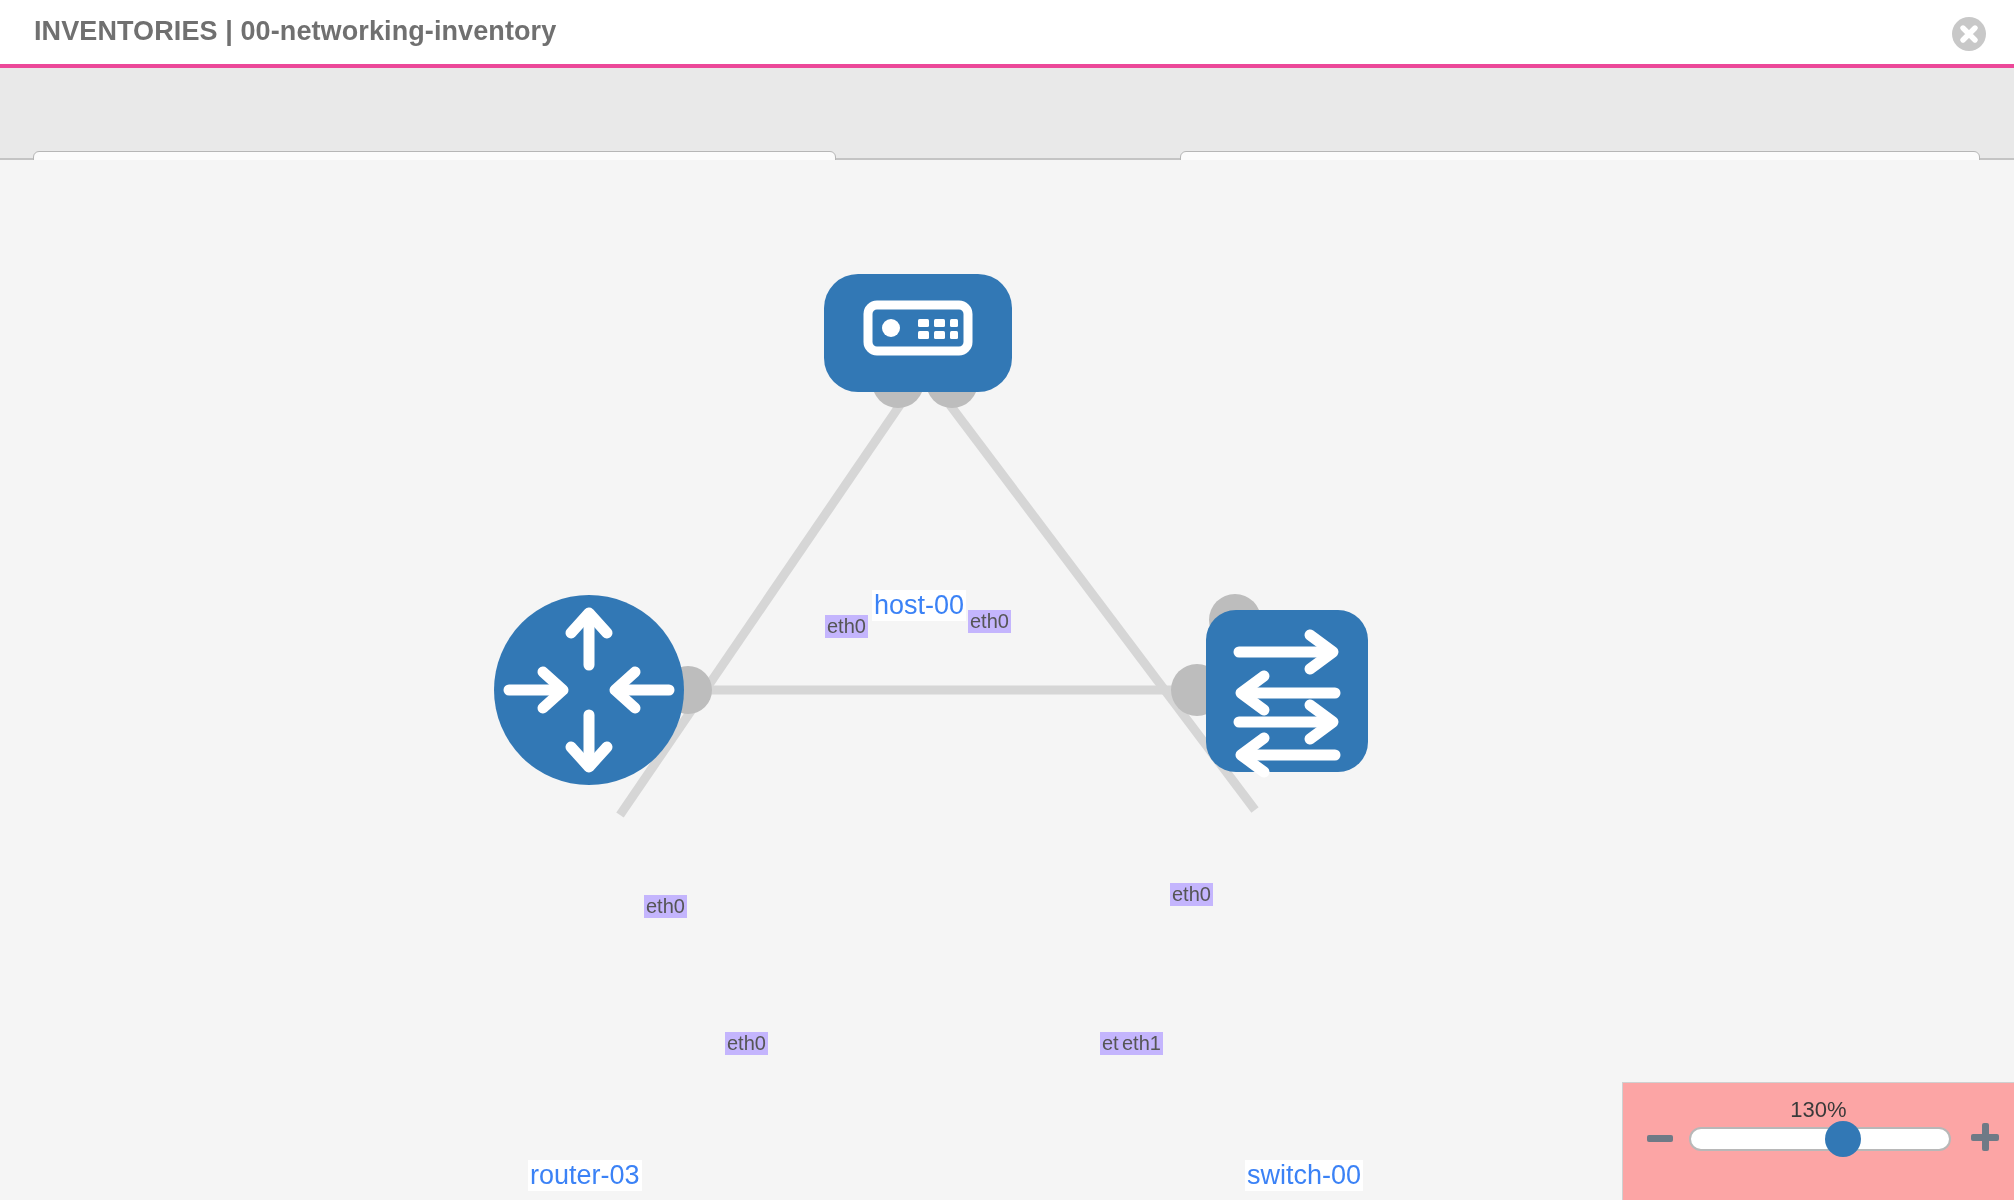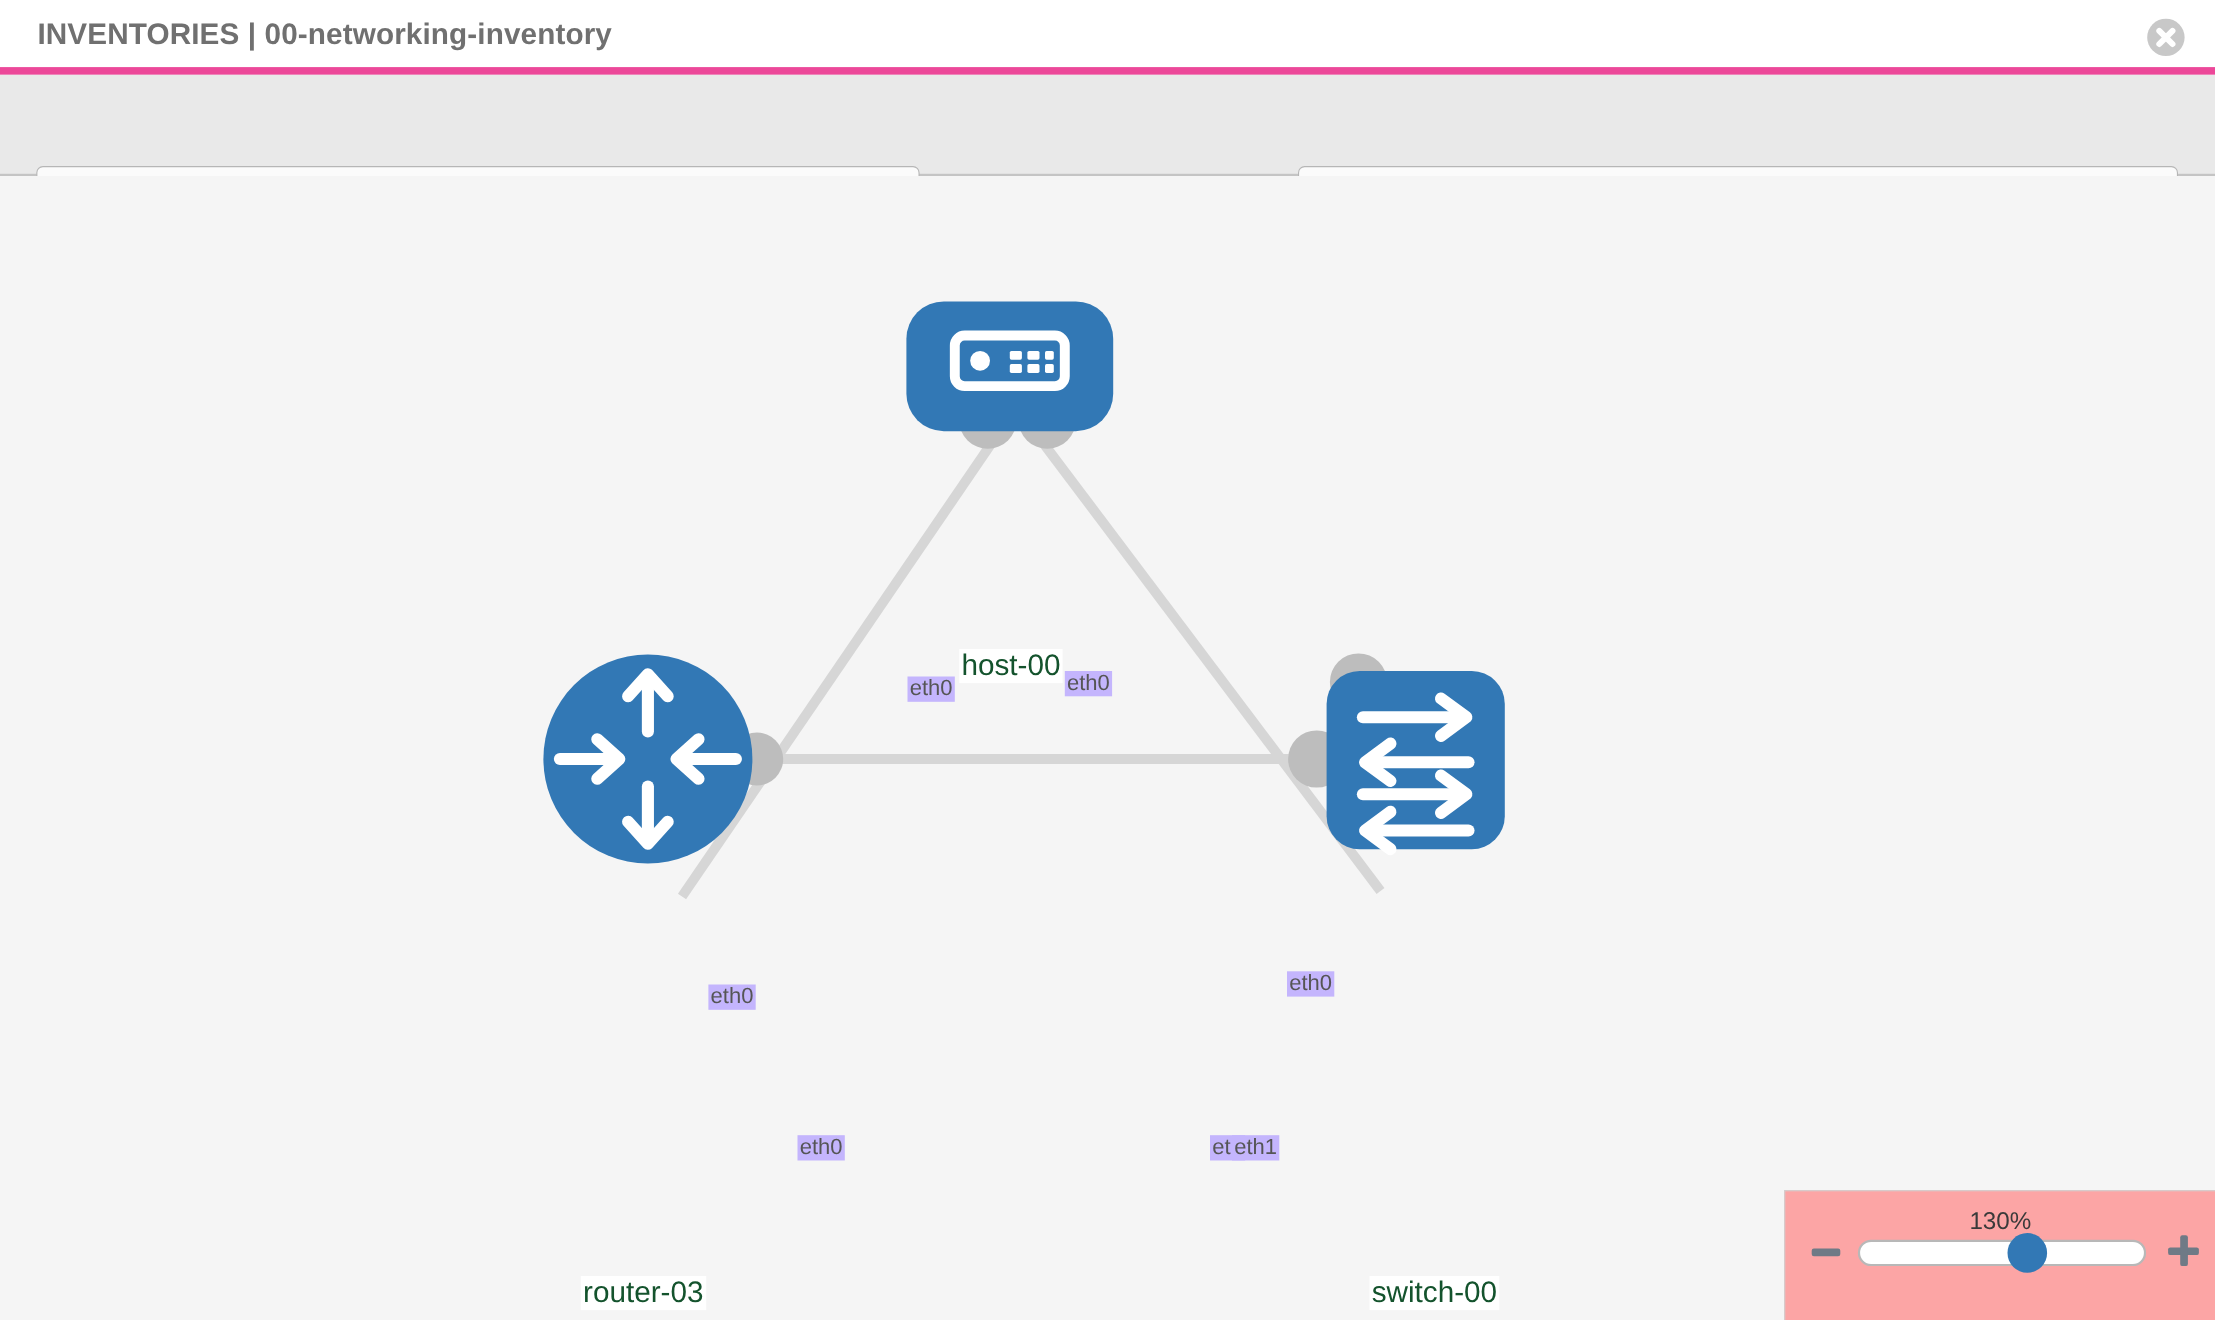--- a/index.html
+++ b/index.html
@@ -18,21 +18,21 @@
     height: 1200px;
     background: #ffffff;
   }
 
   
   .header {
     position: absolute;
     left: 0; top: 0;
     width: 2014px; height: 68px;
     background: #ffffff;
-    border-bottom: 7px solid #ec4899;
+    border-bottom: 4px solid #ec4899;
   }
   .header-title {
     position: absolute;
     left: 34px; top: 16px;
     font-size: 27px;
     font-weight: bold;
     color: #707070;
     letter-spacing: 0.1px;
     white-space: nowrap;
   }
@@ -116,21 +116,21 @@
   .topology-svg {
     position: absolute;
     left: 0; top: 0;
     width: 2014px; height: 1040px;
   }
 
   
   .node-label {
     position: absolute;
     font-size: 27px;
-    color: #14532d;
+    color: #3b82f6;
     background: #ffffff;
     white-space: nowrap;
     padding: 0 2px;
     line-height: 1.15;
   }
   .iface-label {
     position: absolute;
     font-size: 20px;
     color: #555555;
     background: #c4b5fd;

